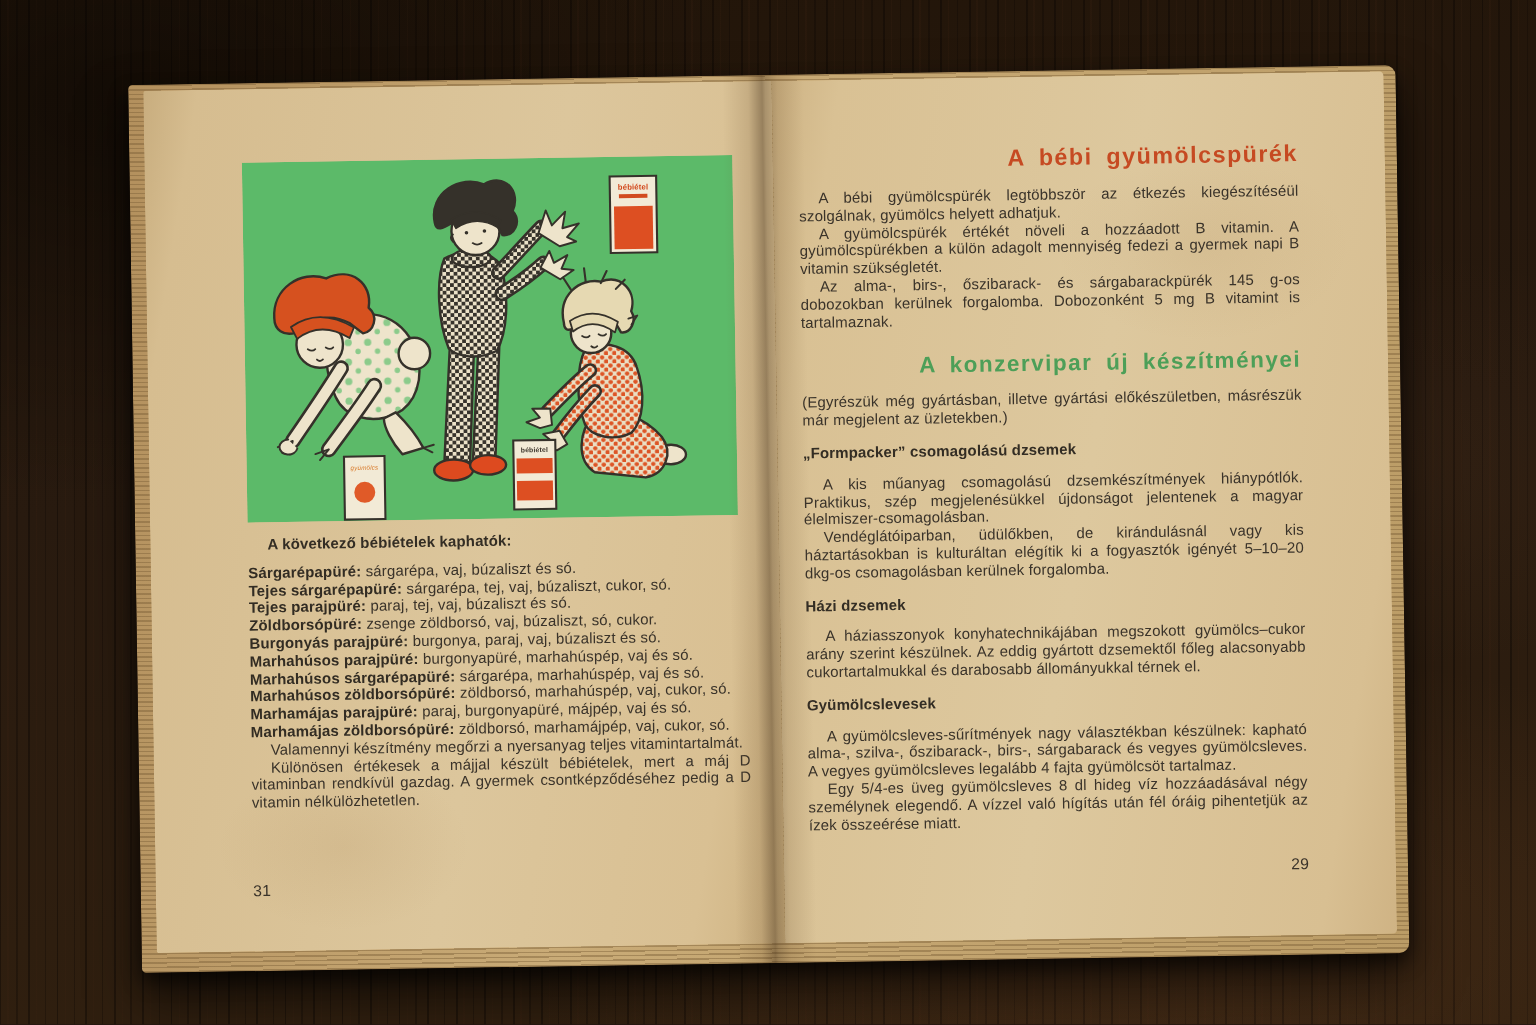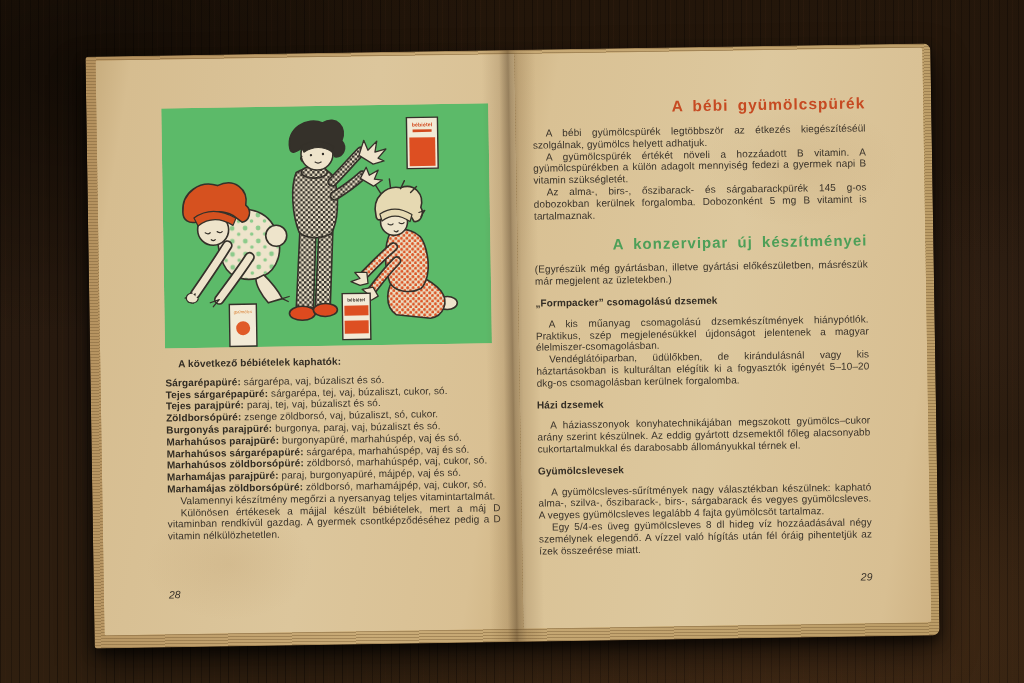--- a/index.html
+++ b/index.html
@@ -63,21 +63,21 @@
                rgba(58,37,15,0.42) 49%, rgba(58,37,15,0.30) 53%,
                rgba(92,63,30,0.16) 68%, transparent 100%);
     pointer-events:none;
   }
   
   .panel{width:327px;height:240px;display:block;}
   .lead-heading{font-weight:bold;text-indent:13px;margin:10px 0 7px 0 !important;color:#332d24;}
   .item{padding-left:26px;text-indent:-26px;}
   .item b{color:#322c23;}
   .para-indent{text-indent:13px;}
-  .pagenum{position:absolute;font-size:10.5px;color:#3a332a;font-style:italic;}
+  .pagenum{position:absolute;font-size:10.5px;color:#3a332a;}
   .pagenum-left{left:65px;bottom:33px;}
   .pagenum-right{right:58px;bottom:40px;}
   
   .title-orange{
     color:#c64a22;font-weight:bold;font-size:15.5px;line-height:17px;
     text-align:right !important;letter-spacing:1px;word-spacing:4px;
     margin:0 0 11px 0 !important;
   }
   .title-green{
     color:#4d9f58;font-weight:bold;font-size:15px;line-height:17px;
@@ -208,21 +208,21 @@
       <p class="item"><b>Marhahúsos parajpüré:</b> <span>burgonyapüré, marhahúspép, vaj és só.</span></p>
       <p class="item"><b>Marhahúsos sárgarépapüré:</b> <span>sárgarépa, marhahúspép, vaj és só.</span></p>
       <p class="item"><b>Marhahúsos zöldborsópüré:</b> <span>zöldborsó, marhahúspép, vaj, cukor, só.</span></p>
       <p class="item"><b>Marhamájas parajpüré:</b> <span>paraj, burgonyapüré, májpép, vaj és só.</span></p>
       <p class="item"><b>Marhamájas zöldborsópüré:</b> <span>zöldborsó, marhamájpép, vaj, cukor, só.</span></p>
     </div>
 
     <p class="para-indent">Valamennyi készítmény megőrzi a nyersanyag teljes vitamintartalmát.</p>
     <p class="para-indent">Különösen értékesek a májjal készült bébiételek, mert a máj D vitaminban rendkívül gazdag. A gyermek csontképződéséhez pedig a D vitamin nélkülözhetetlen.</p>
 
-    <div class="pagenum pagenum-left">28</div>
+    <div class="pagenum pagenum-left">31</div>
   </div>
 
   <div class="page page-right">
 
     <p class="title-orange">A bébi gyümölcspürék</p>
 
     <p class="para-indent">A bébi gyümölcspürék legtöbbször az étkezés kiegészítéséül szolgálnak, gyümölcs helyett adhatjuk.</p>
     <p class="para-indent">A gyümölcspürék értékét növeli a hozzáadott B vitamin. A gyümölcspürékben a külön adagolt mennyiség fedezi a gyermek napi B vitamin szükségletét.</p>
     <p class="para-indent">Az alma-, birs-, őszibarack- és sárgabarackpürék 145 g-os dobozokban kerülnek forgalomba. Dobozonként 5 mg B vitamint is tartalmaznak.</p>
 

